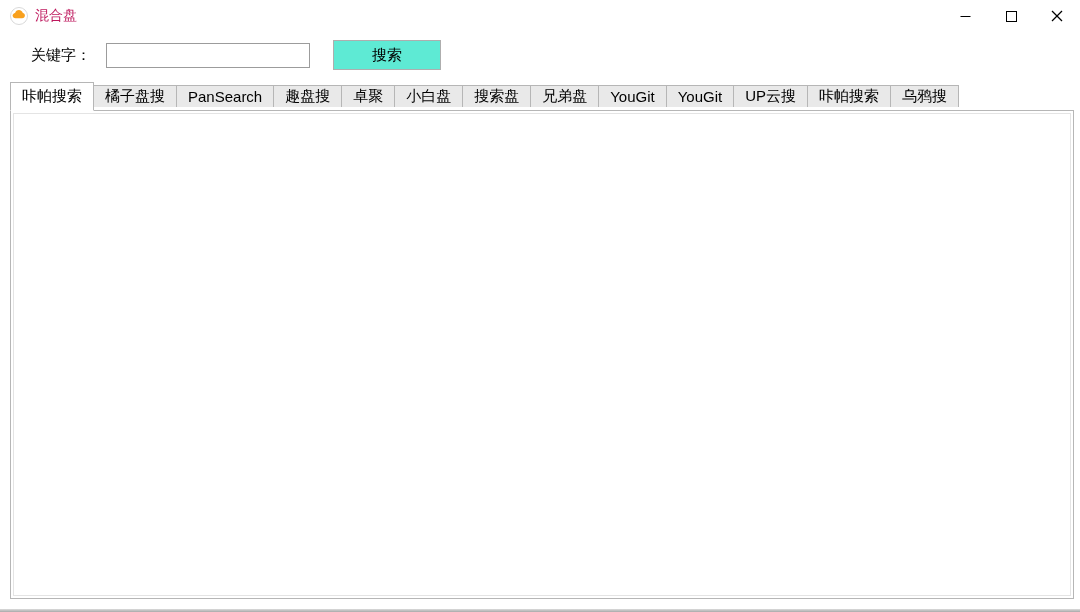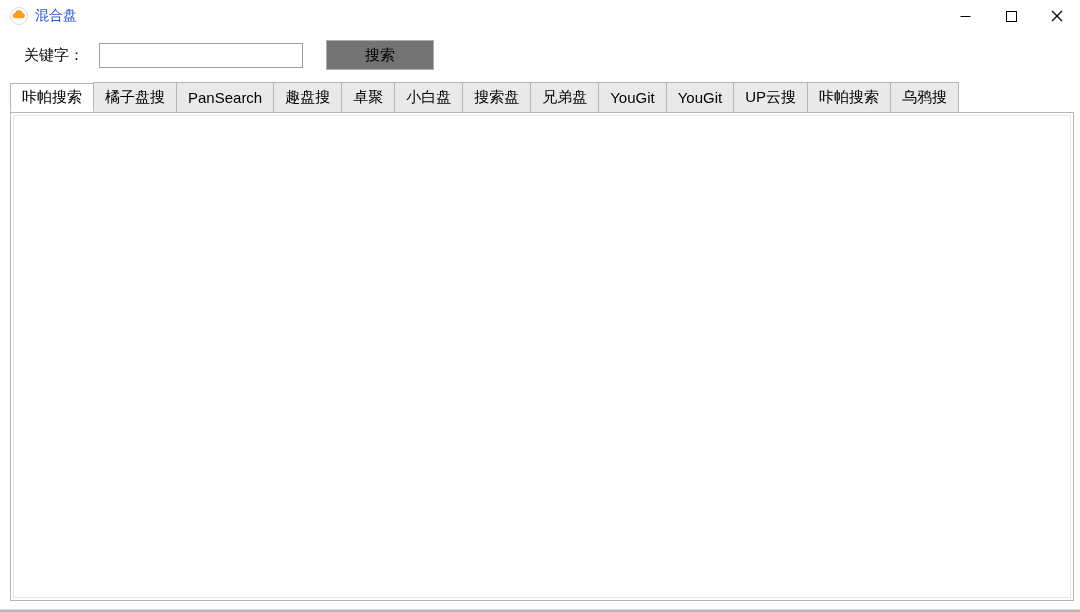--- a/index.html
+++ b/index.html
@@ -27,62 +27,62 @@
     display: flex;
     align-items: center;
     gap: 7px;
   }
   .app-icon {
     width: 18px; height: 18px;
     display: inline-block;
   }
   .app-title {
     font-size: 14px;
-    color: #1d4ed8;
+    color: #be185d;
   }
   .win-controls {
     display: flex;
     height: 100%;
   }
   .win-btn {
     width: 46px;
     height: 32px;
     display: flex;
     align-items: center;
     justify-content: center;
     color: #000;
   }
   .win-btn svg { display: block; }
 
   
   .search-row {
     display: flex;
     align-items: center;
     gap: 13px;
-    padding: 8px 14px 8px 24px;
+    padding: 8px 14px 8px 31px;
   }
   .kw-label {
     font-size: 15px;
     color: #000;
     margin-right: 2px;
   }
   .kw-input {
     width: 204px;
     height: 25px;
     border: 1px solid #9c9c9c;
     background: #ffffff;
     padding: 1px 4px;
     font-size: 14px;
   }
   .search-btn {
     margin-left: 10px;
     width: 108px;
     height: 30px;
     border: 1px solid #aeaeae;
-    background: #737373;
+    background: #5eead4;
     font-size: 15px;
     color: #000;
     display: flex;
     align-items: center;
     justify-content: center;
   }
 
   
   .tabs-wrap {
     margin: 4px 6px 0 10px;
@@ -96,21 +96,21 @@
   }
   .tab {
     padding: 4px 11px 5px 11px;
     font-size: 15px;
     color: #000;
     background: #e9e9e9;
     border: 1px solid #b6b6b6;
     border-bottom: none;
     margin-right: -1px;
     position: relative;
-    height: 30px;
+    height: 22px;
     display: flex;
     align-items: center;
     white-space: nowrap;
   }
   .tab.active {
     background: #ffffff;
     border-bottom: 1px solid #ffffff;
     margin-bottom: -1px;
     height: 29px;
     z-index: 2;

